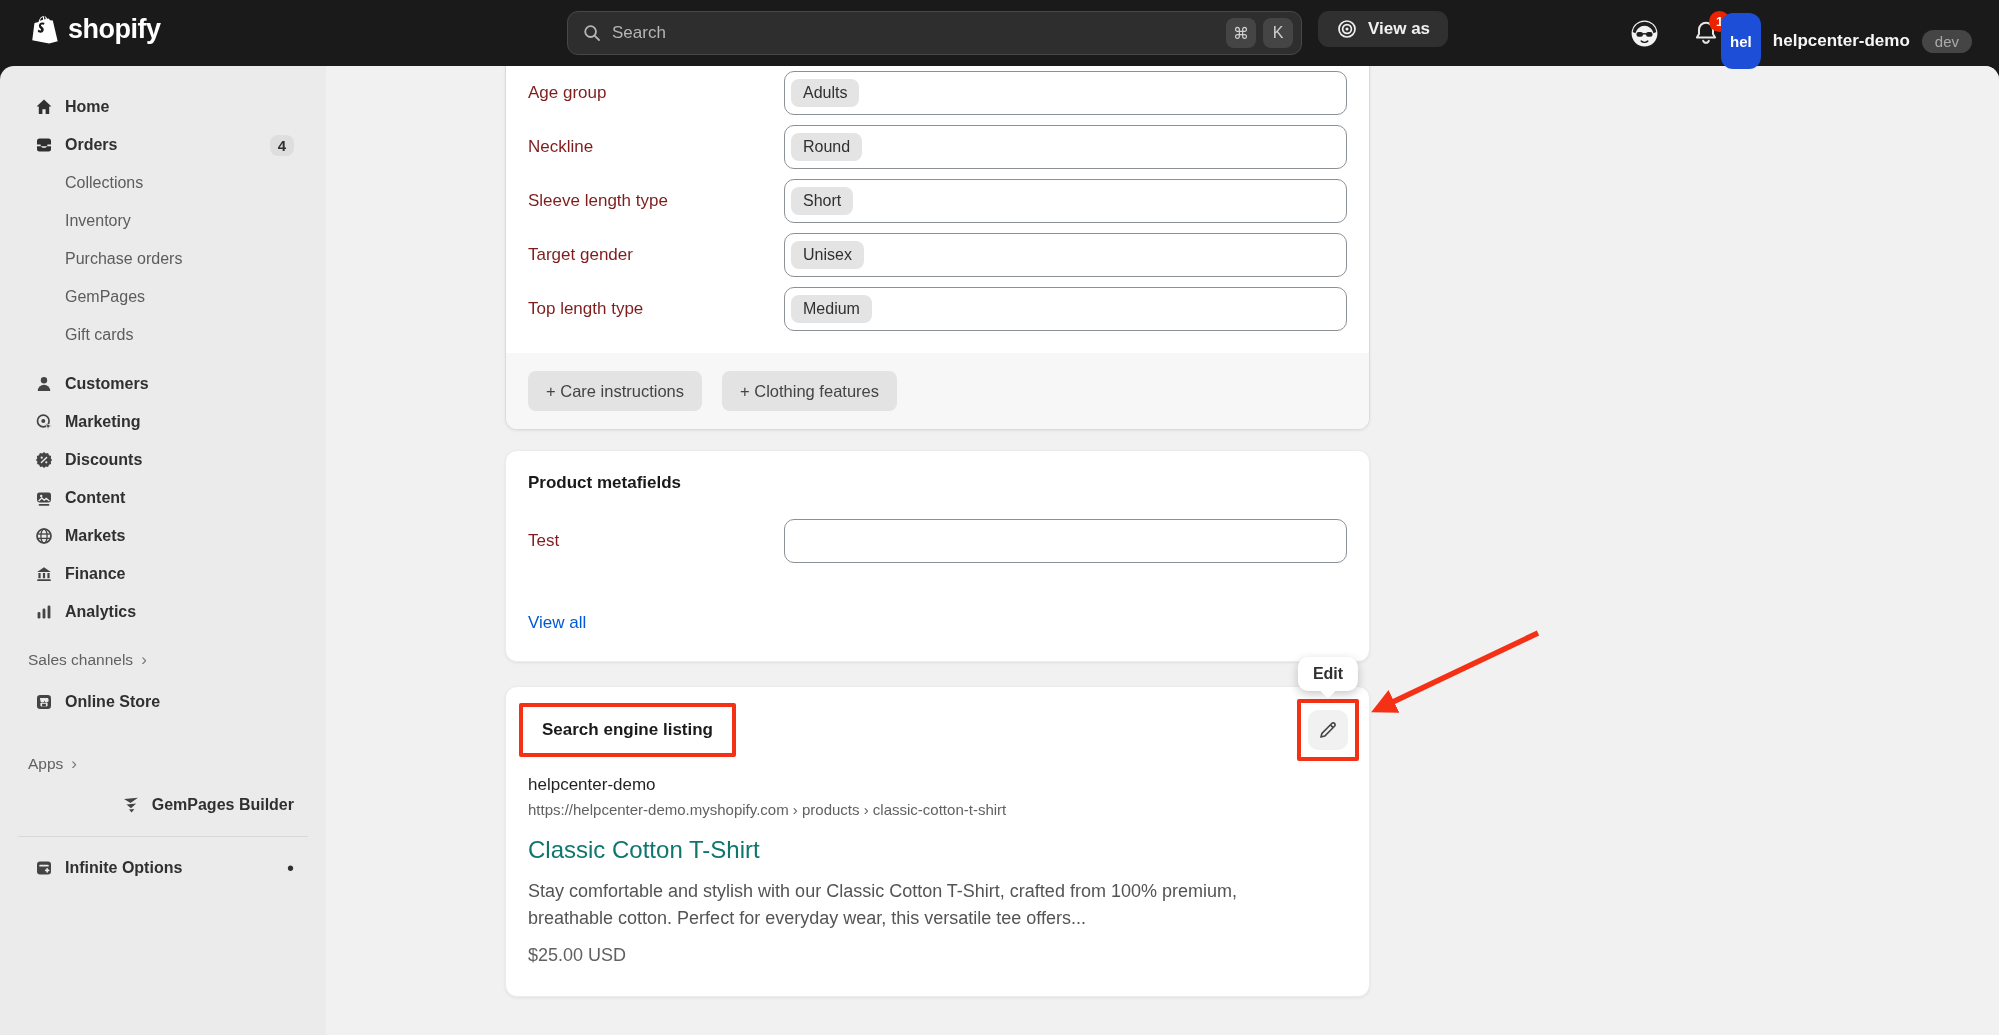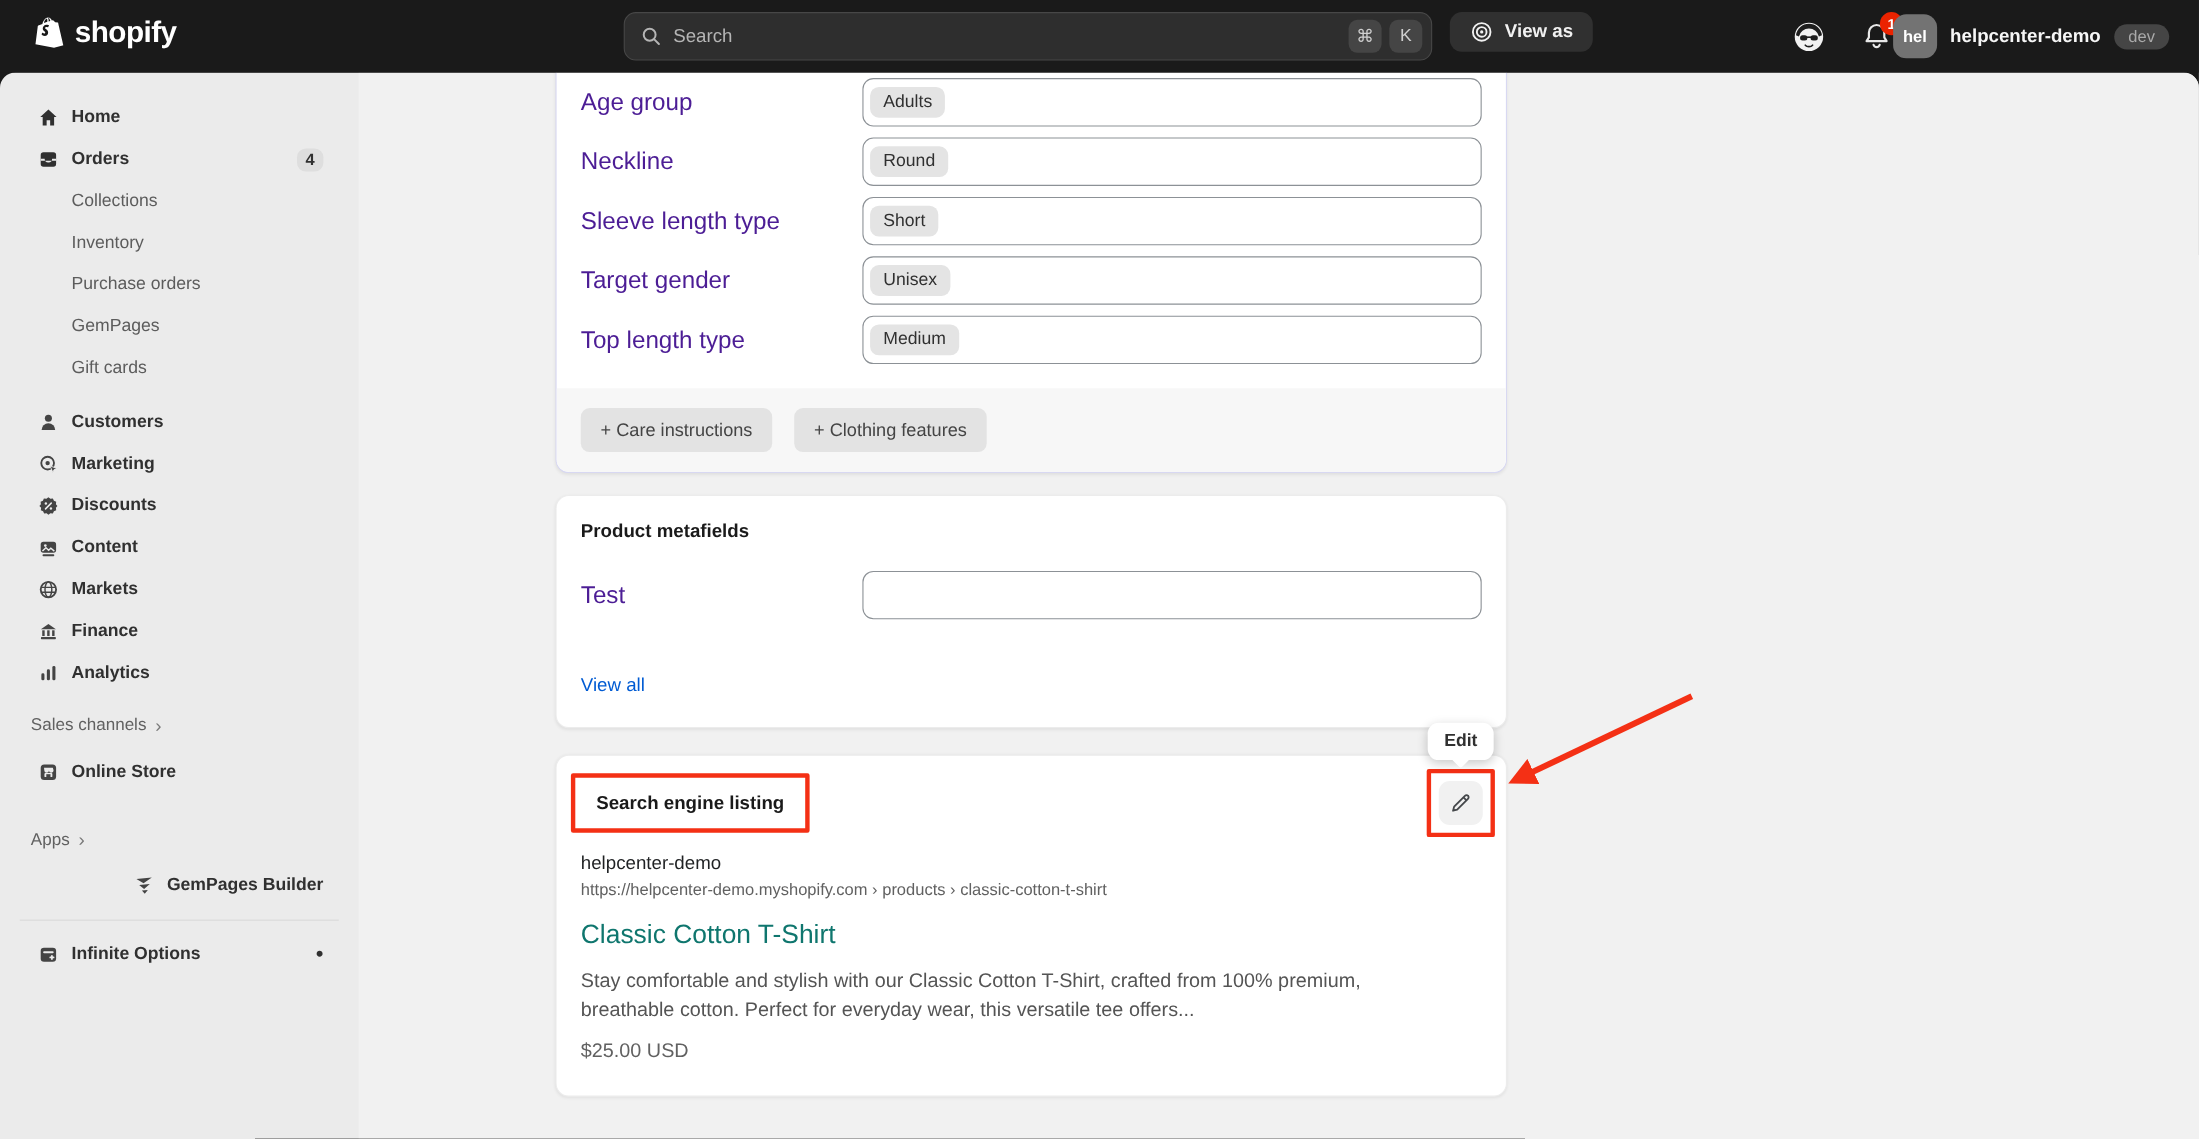--- a/index.html
+++ b/index.html
@@ -29,21 +29,21 @@
   }
   .tb-ic { position:absolute; top:15px; width:36px; height:36px; display:flex; align-items:center; justify-content:center; }
   .tb-face { left:1626px; }
   .tb-bell { left:1688px; }
   .bell-badge {
     position:absolute; top:-4px; right:-6px; min-width:21px; height:21px; border-radius:11px;
     background:#eb2300; color:#fff; font-size:13px; font-weight:700;
     display:flex; align-items:center; justify-content:center; padding:0 5px;
   }
   .account { position:absolute; right:27px; top:13px; display:flex; align-items:center; gap:12px; }
-  .avatar { width:40px; height:40px; border-radius:12px; background:#737373; color:#fff;
+  .avatar { width:40px; height:56px; border-radius:12px; background:#1d4ed8; color:#fff;
             font-size:15px; font-weight:600; display:flex; align-items:center; justify-content:center; }
   .store-name { color:#f6f6f6; font-size:17px; font-weight:600; }
   .env-badge { background:#454545; color:#aaaaaa; font-size:15px; padding:3px 13px; border-radius:12px; }
 
   
   .frame {
     position:absolute; top:66px; left:0; right:0; bottom:0;
     background:#ebebeb; border-radius:14px 14px 0 0; overflow:hidden;
   }
   .main {
@@ -75,21 +75,21 @@
   .nav-divider { border-top:1px solid #d9d9d9; margin:12px 6px; }
   .pin-dot { margin-left:auto; color:#303030; font-size:20px; line-height:0; }
 
   
   .content-col { position:absolute; left:179px; top:0; width:865px; }
   .card { background:#fff; border-radius:12px; border:1px solid #ececec; box-shadow:0 1px 3px rgba(0,0,0,.07); }
   .card1 { margin-top:-14px; border-color:#d8d8f2; border-radius:12px; overflow:hidden; }
   .card1-rows { padding:18px 22px 22px; }
   .f-row { display:flex; align-items:center; height:44px; margin-bottom:10px; }
   .f-row:last-child { margin-bottom:0; }
-  .f-label { flex:0 0 256px; font-size:22px; color:#4c1d95; }
+  .f-label { flex:0 0 256px; font-size:17px; color:#7f1d1d; }
   .f-input {
     flex:1; height:44px; border:1px solid #8c9196; border-radius:10px; background:#fff;
     display:flex; align-items:center; padding:0 6px;
   }
   .chip { background:#e4e4e4; border-radius:8px; padding:5px 12px; font-size:16px; color:#303030; }
   .card1-footer { background:#f7f7f7; padding:18px 22px; display:flex; gap:20px; }
   .pill-btn {
     background:#e3e3e3; border:none; border-radius:8px; height:40px; padding:0 18px;
     font-size:16.5px; color:#444; font-family:inherit; cursor:pointer;
   }

